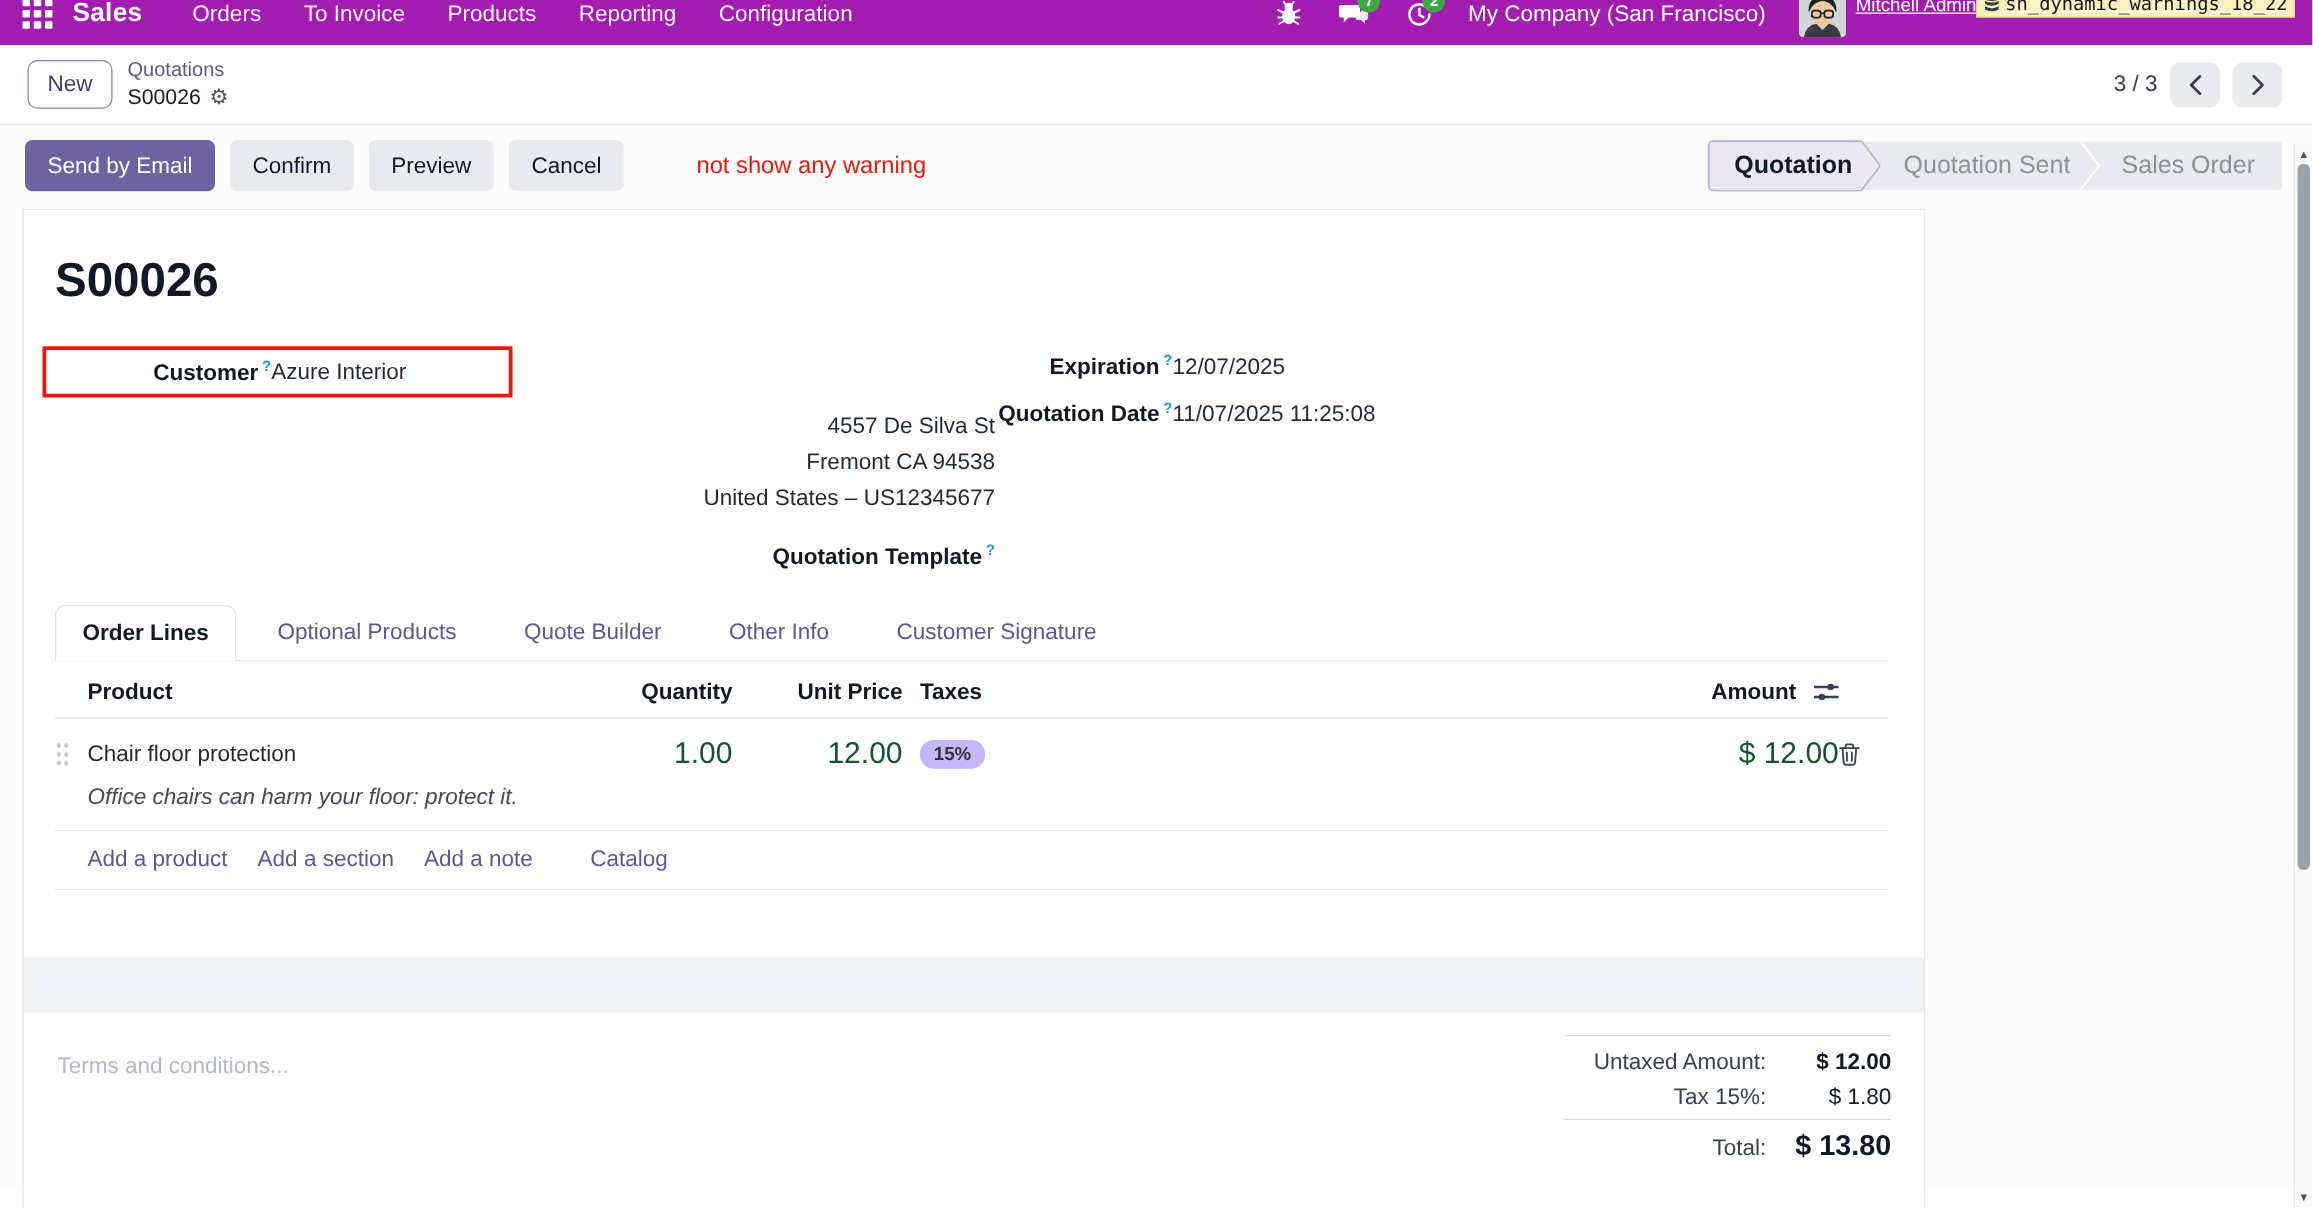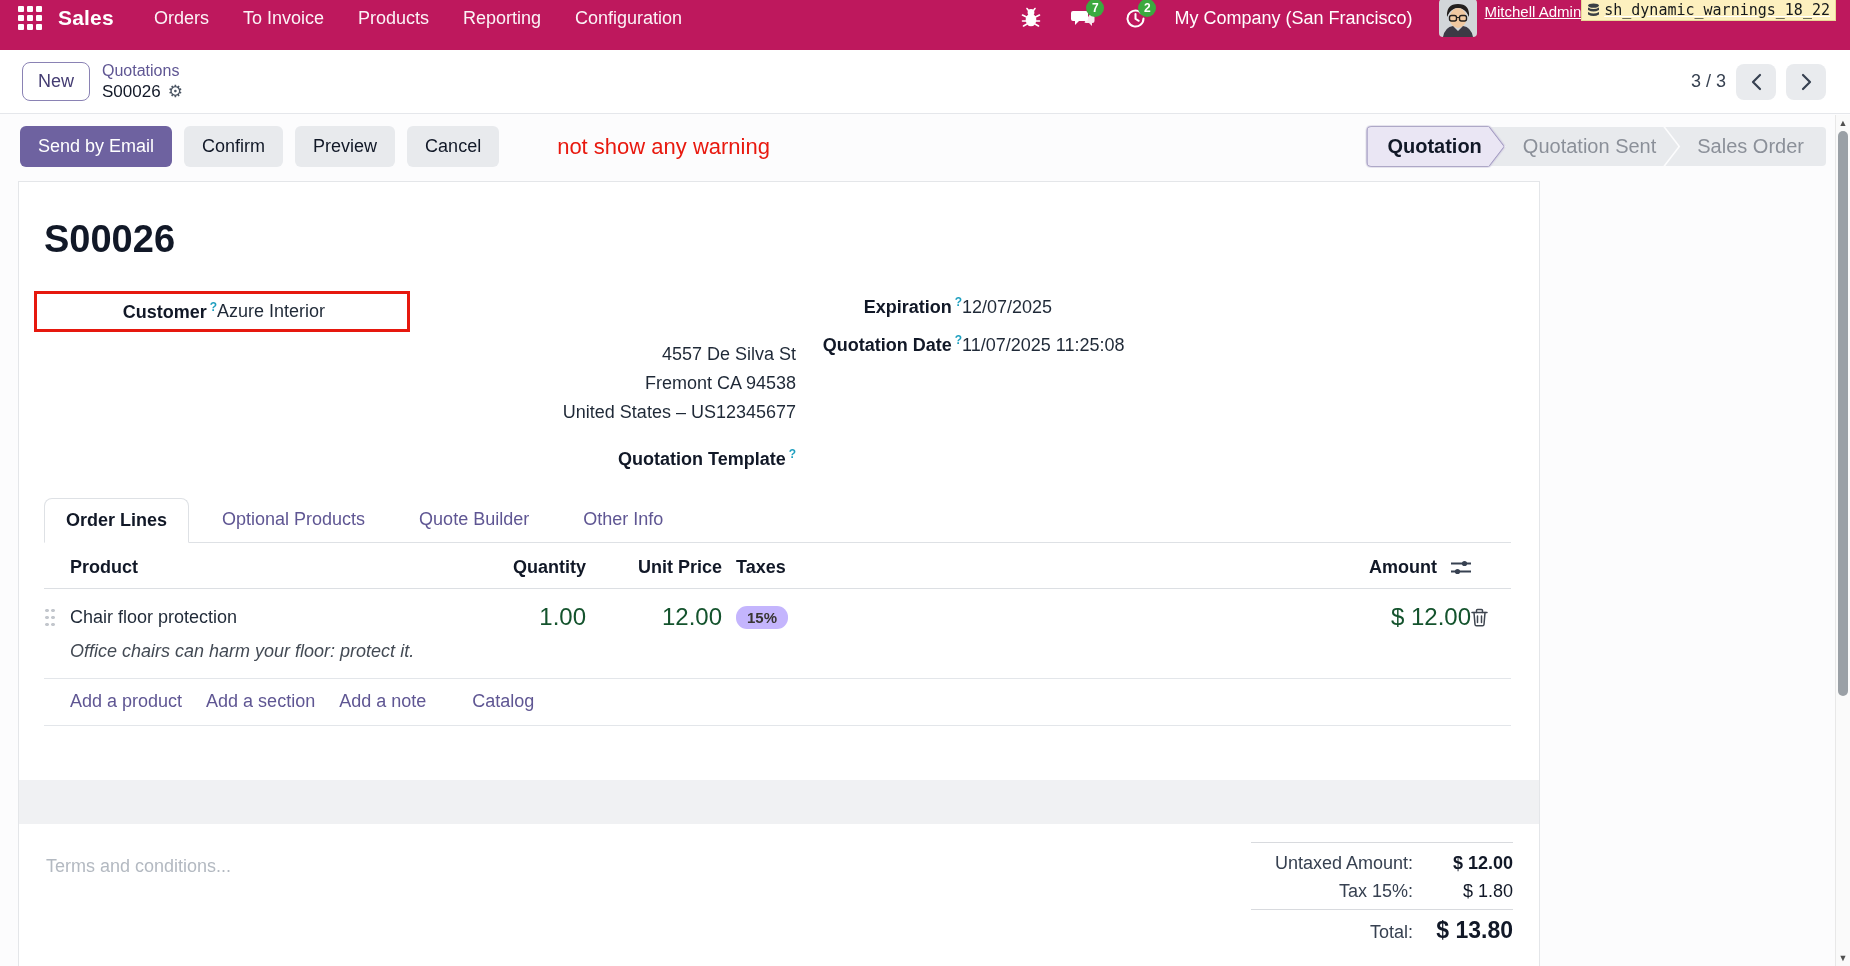--- a/index.html
+++ b/index.html
@@ -1,20 +1,20 @@
 <!DOCTYPE html>
 <html><head>
 <meta charset="utf-8">
 <style>
   * { box-sizing: border-box; margin: 0; padding: 0; }
   html,body { width:1850px; height:966px; overflow:hidden; }
   body { font-family: "Liberation Sans", sans-serif; background:#fff; color:#1f2937; position:relative; }
 
   
-  .navbar { height:50px; background:#be185d; display:flex; align-items:center; padding:0 14px 14px 10px; color:#fff; }
+  .navbar { height:36px; background:#a21caf; display:flex; align-items:center; padding:0 14px 14px 10px; color:#fff; }
   .apps-grid { display:grid; grid-template-columns:repeat(3,6px); grid-template-rows:repeat(3,6px); gap:3px; margin:0 16px 0 8px; cursor:pointer; }
   .apps-grid span { background:#fff; border-radius:1px; }
   .nav-app { font-size:21px; font-weight:700; margin-right:40px; letter-spacing:.2px; }
   .nav-menu { display:flex; gap:34px; font-size:18px; }
   .nav-menu .nav-item { opacity:.95; cursor:pointer; }
   .nav-right { margin-left:auto; display:flex; align-items:center; gap:26px; }
   .icon-btn { position:relative; width:26px; height:26px; display:flex; align-items:center; justify-content:center; cursor:pointer; }
   .badge { position:absolute; top:-6px; right:-8px; background:#3ba93f; color:#fff; font-size:12px; font-weight:700; min-width:18px; height:18px; border-radius:9px; display:flex; align-items:center; justify-content:center; padding:0 4px; }
   .company { font-size:18px; cursor:pointer; }
   .user-block { display:flex; align-items:flex-start; gap:8px; }
@@ -33,21 +33,21 @@
   .pager { margin-left:auto; display:flex; align-items:center; gap:10px; padding-right:10px; }
   .pager-count { font-size:18px; color:#374151; }
   .pager-btn { width:40px; height:36px; background:#e9ebee; border-radius:8px; display:flex; align-items:center; justify-content:center; cursor:pointer; }
 
   
   .content-bg { background:#fcfcfd; height:852px; }
   .control-row { display:flex; align-items:center; padding:12px 24px 14px 20px; gap:12px; }
   .btn { font-size:18px; border:none; border-radius:6px; padding:10px 18px; cursor:pointer; }
   .btn-primary { background:#6e62a0; color:#fff; }
   .btn-secondary { background:#e8eaed; color:#111827; font-weight:500; }
-  .warning-note { margin-left:46px; color:#e8190f; font-size:22px; font-weight:500; }
+  .warning-note { margin-left:46px; color:#e8190f; font-size:19px; font-weight:500; }
 
   .statusbar { margin-left:auto; display:flex; align-items:center; }
   .step-wrap { position:relative; }
   .step-wrap + .step-wrap { margin-left:-13px; }
   .step-wrap.z3{z-index:3;} .step-wrap.z2{z-index:2;} .step-wrap.z1{z-index:1;}
   .step { height:39px; display:flex; align-items:center; font-size:20px; padding:0 22px 0 32px; background:#e8eaed; color:#8b9099; cursor:pointer;
           clip-path: polygon(0 0, calc(100% - 15px) 0, 100% 50%, calc(100% - 15px) 100%, 0 100%, 15px 50%); }
   .step.first { clip-path: polygon(0 0, calc(100% - 15px) 0, 100% 50%, calc(100% - 15px) 100%, 0 100%); padding-left:20px; border-radius:4px 0 0 4px; }
   .step.last { clip-path: polygon(0 0, 100% 0, 100% 100%, 0 100%, 15px 50%); border-radius:0 4px 4px 0; }
   .step-wrap.active { filter: drop-shadow(0 0 1px #6e639d) drop-shadow(0 0 .5px #6e639d); }
@@ -63,21 +63,21 @@
 
   .customer-box { border:3px solid #e6180e; margin-left:-10px; width:376px; padding:6px 8px 6px 10px; display:flex; align-items:center; }
   .flabel { font-size:18px; font-weight:700; color:#111827; white-space:nowrap; }
   .sup-q { color:#1f9fbf; font-size:12px; font-weight:700; vertical-align:super; margin-left:3px; }
   .customer-box .flabel { width:170px; }
   .fvalue { font-size:18px; color:#1f2937; }
   .address { margin:8px 0 0 170px; font-size:18px; color:#1f2937; line-height:29px; }
   .tmpl-row { margin-top:20px; }
 
   .rfield { display:flex; align-items:baseline; margin-bottom:15px; }
-  .rfield .flabel { width:142px;margin-left:24px; }
+  .rfield .flabel { width:142px; }
 
   
   .tabs { display:flex; margin-top:28px; border-bottom:1px solid #dee1e5; padding-left:0; }
   .tab { font-size:18px; color:#5f5693; padding:11px 21px; margin-right:12px; cursor:pointer; white-space:nowrap; }
   .tab.active { color:#111827; font-weight:600; background:#fff; border:1px solid #dee1e5; border-bottom:1px solid #fff; border-radius:8px 8px 0 0; margin-bottom:-1px; }
 
   
   .ol-table { width:100%; }
   .ol-grid { display:grid; grid-template-columns:26px 404px 112px 136px 252px 1fr 40px; align-items:center; }
   .ol-head { border-bottom:1px solid #dcdfe3; padding:14px 0 10px; }
@@ -277,20 +277,21 @@
           <span class="fvalue">11/07/2025 11:25:08</span>
         </div>
       </div>
     </div>
 
     <div class="tabs">
       <div class="tab active">Order Lines</div>
       <div class="tab">Optional Products</div>
       <div class="tab">Quote Builder</div>
       <div class="tab">Other Info</div>
+      <div class="tab">Customer Signature</div>
     </div>
 
     <div class="ol-table">
       <div class="ol-grid ol-head">
         <div></div>
         <div class="hcell">Product</div>
         <div class="hcell right">Quantity</div>
         <div class="hcell right">Unit Price</div>
         <div class="hcell" style="padding-left:14px;">Taxes</div>
         <div class="hcell amount-head">

